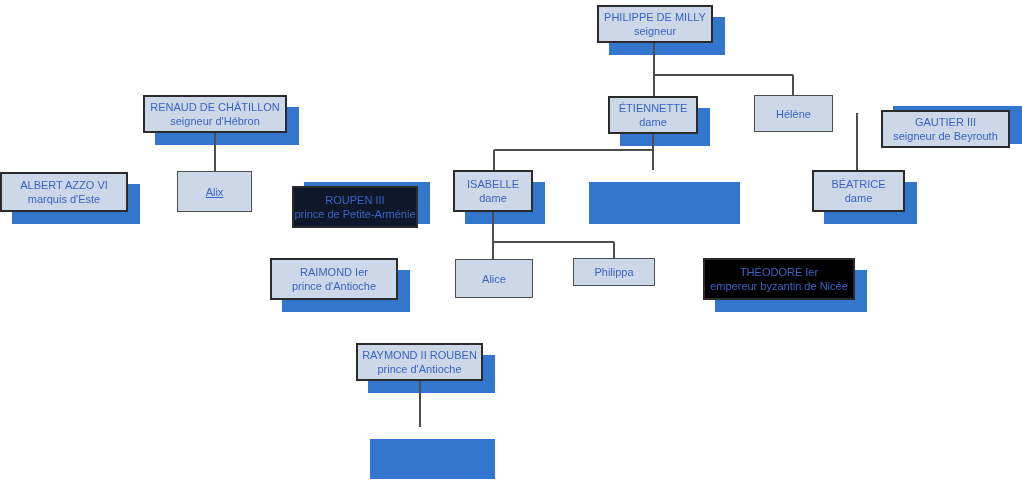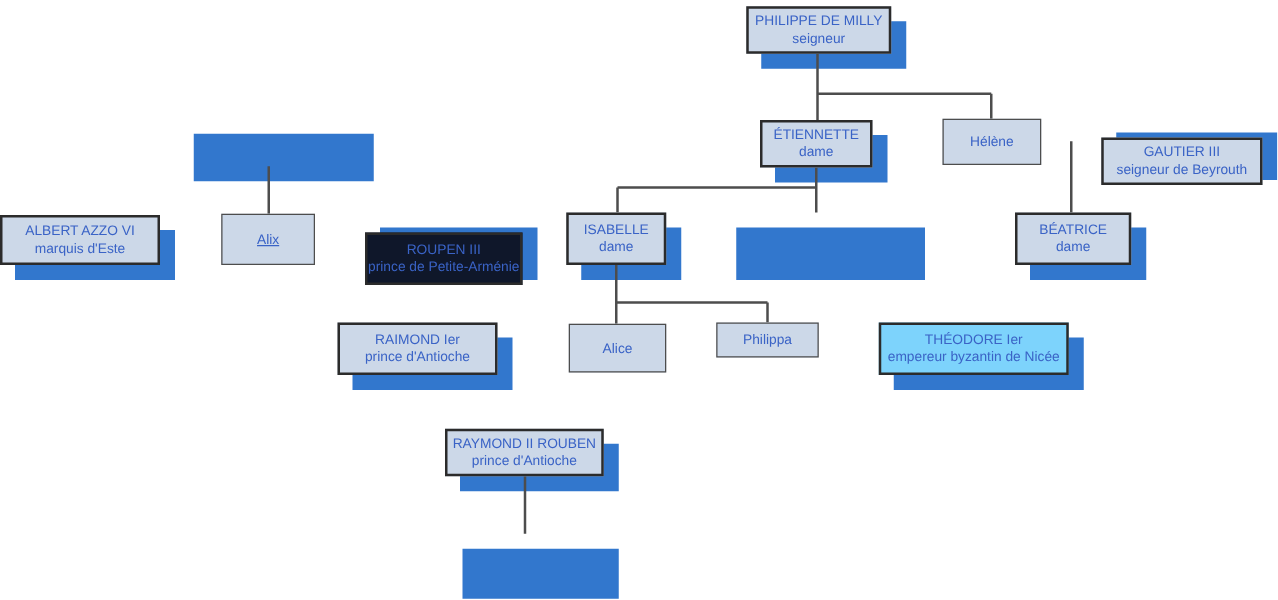--- a/index.html
+++ b/index.html
@@ -39,20 +39,24 @@
     <div class="line dashed" style="left: 140px; top: 190px; width: 37px; height: 2px; background: repeating-linear-gradient(90deg, rgb(77, 77, 77) 0px, rgb(77, 77, 77) 6px, transparent 6px, transparent 10px);"></div>
     <div class="line dashed" style="left: 430px; top: 190px; width: 23px; height: 2px; background: repeating-linear-gradient(90deg, rgb(77, 77, 77) 0px, rgb(77, 77, 77) 6px, transparent 6px, transparent 10px);"></div>
     <div class="line dashed" style="left: 410px; top: 277px; width: 45px; height: 2px; background: repeating-linear-gradient(90deg, rgb(77, 77, 77) 0px, rgb(77, 77, 77) 6px, transparent 6px, transparent 10px);"></div>
     <div class="line dashed" style="left: 655px; top: 277px; width: 48px; height: 2px; background: repeating-linear-gradient(90deg, rgb(77, 77, 77) 0px, rgb(77, 77, 77) 6px, transparent 6px, transparent 10px);"></div>
     <div class="nodeshadow" style="left: 609px; top: 17px; width: 116px; height: 38px; background: rgb(50, 119, 205);"></div>
     <div class="node" style="left: 597px; top: 5px; width: 116px; height: 38px; background: rgb(204, 216, 232); color: rgb(58, 99, 198); border: 2px solid rgb(43, 43, 43);">
       <span class="pname">PHILIPPE DE MILLY</span>
       <span class="ptitle">seigneur</span>
     </div>
     <div class="nodeshadow" style="left: 155px; top: 107px; width: 144px; height: 38px; background: rgb(50, 119, 205);"></div>
+    <div class="node" style="left: 143px; top: 95px; width: 144px; height: 38px; background: rgb(204, 216, 232); color: rgb(58, 99, 198); border: 2px solid rgb(43, 43, 43);">
+      <span class="pname">RENAUD DE CHÂTILLON</span>
+      <span class="ptitle">seigneur d'Hébron</span>
+    </div>
     <div class="nodeshadow" style="left: 620px; top: 108px; width: 90px; height: 38px; background: rgb(50, 119, 205);"></div>
     <div class="node" style="left: 608px; top: 96px; width: 90px; height: 38px; background: rgb(204, 216, 232); color: rgb(58, 99, 198); border: 2px solid rgb(43, 43, 43);">
       <span class="pname">ÉTIENNETTE</span>
       <span class="ptitle">dame</span>
     </div>
     <div class="node minor" style="left: 754px; top: 95px; width: 79px; height: 37px; background: rgb(204, 216, 232); color: rgb(58, 99, 198); border: 1px solid rgb(77, 77, 77);">
       <span class="pname">Hélène</span>
     </div>
     <div class="nodeshadow" style="left: 893px; top: 106px; width: 129px; height: 38px; background: rgb(50, 119, 205);"></div>
     <div class="node" style="left: 881px; top: 94px; width: 129px; height: 38px; background: rgb(204, 216, 232); color: rgb(58, 99, 198); border: 2px solid rgb(43, 43, 43); margin-top: 16px;">
@@ -88,21 +92,21 @@
       <span class="pname">RAIMOND Ier</span>
       <span class="ptitle">prince d'Antioche</span>
     </div>
     <div class="node minor" style="left: 455px; top: 259px; width: 78px; height: 39px; background: rgb(204, 216, 232); color: rgb(58, 99, 198); border: 1px solid rgb(77, 77, 77);">
       <span class="pname">Alice</span>
     </div>
     <div class="node minor" style="left: 573px; top: 258px; width: 82px; height: 28px; background: rgb(204, 216, 232); color: rgb(58, 99, 198); border: 1px solid rgb(77, 77, 77);">
       <span class="pname">Philippa</span>
     </div>
     <div class="nodeshadow" style="left: 715px; top: 270px; width: 152px; height: 42px; background: rgb(50, 119, 205);"></div>
-    <div class="node" style="left: 703px; top: 258px; width: 152px; height: 42px; background: #7dd3fc; color: rgb(58, 99, 198); border: 2px solid rgb(43, 43, 43);">
+    <div class="node" style="left: 703px; top: 258px; width: 152px; height: 42px; background: #000000; color: rgb(58, 99, 198); border: 2px solid rgb(43, 43, 43);">
       <span class="pname">THÉODORE Ier</span>
       <span class="ptitle">empereur byzantin de Nicée</span>
     </div>
     <div class="nodeshadow" style="left: 368px; top: 355px; width: 127px; height: 38px; background: rgb(50, 119, 205);"></div>
     <div class="node" style="left: 356px; top: 343px; width: 127px; height: 38px; background: rgb(204, 216, 232); color: rgb(58, 99, 198); border: 2px solid rgb(43, 43, 43);">
       <span class="pname">RAYMOND II ROUBEN</span>
       <span class="ptitle">prince d'Antioche</span>
     </div>
     <div class="nodeshadow" style="left: 370px; top: 439px; width: 125px; height: 40px; background: rgb(50, 119, 205);"></div>
   </div>

